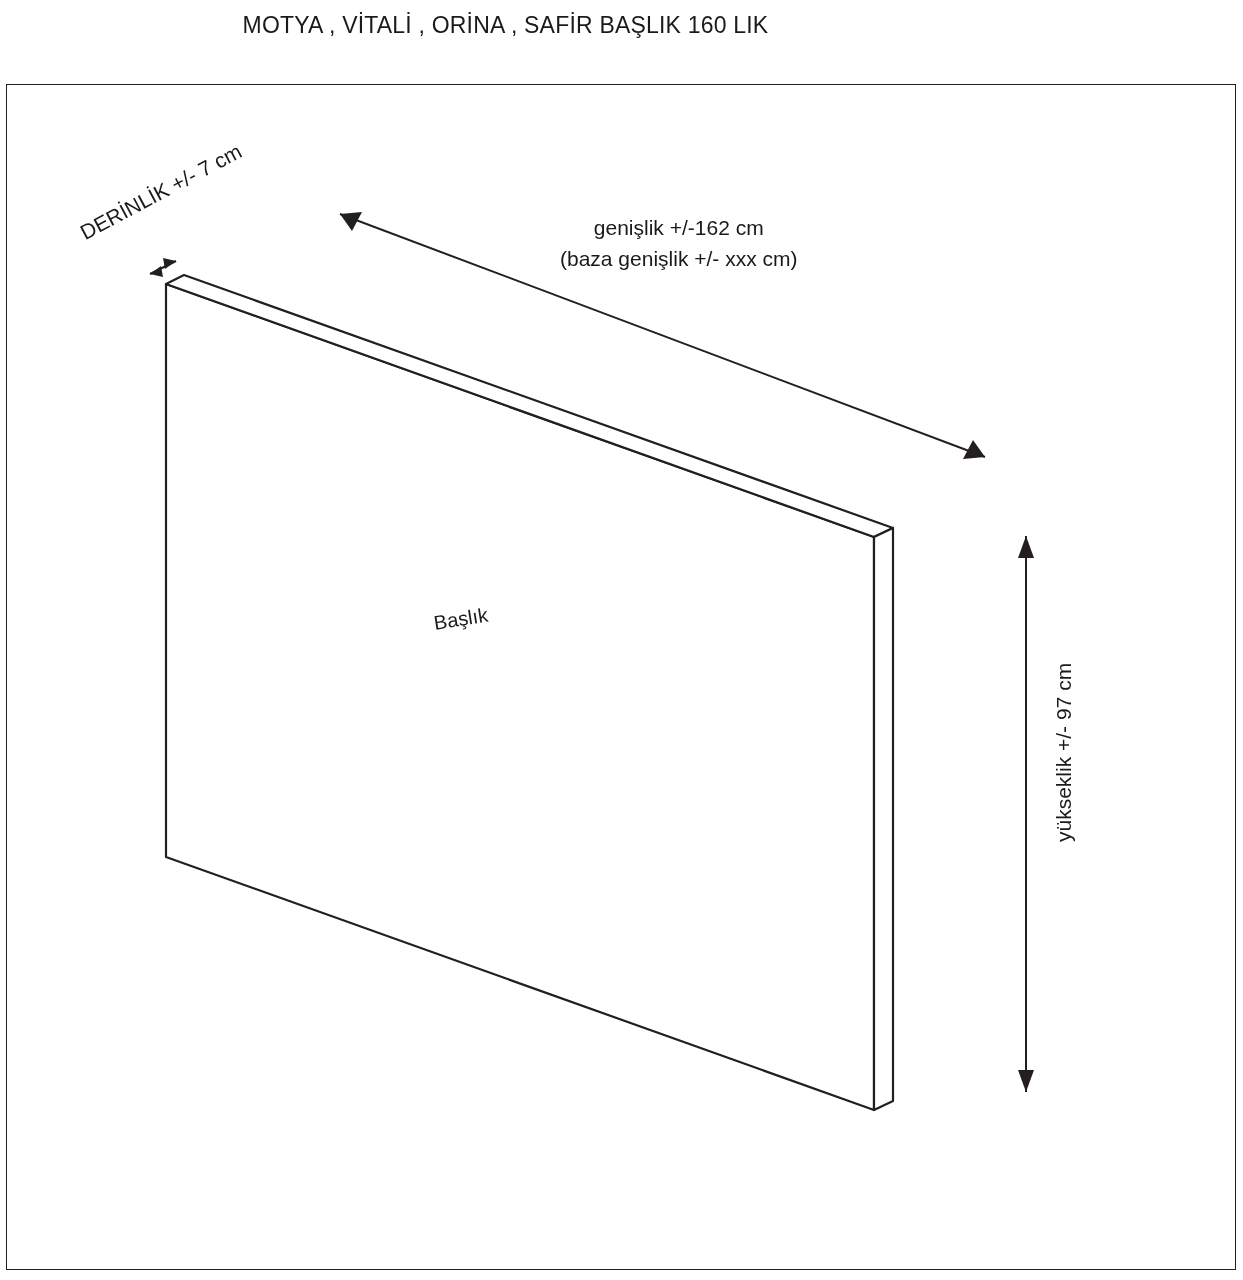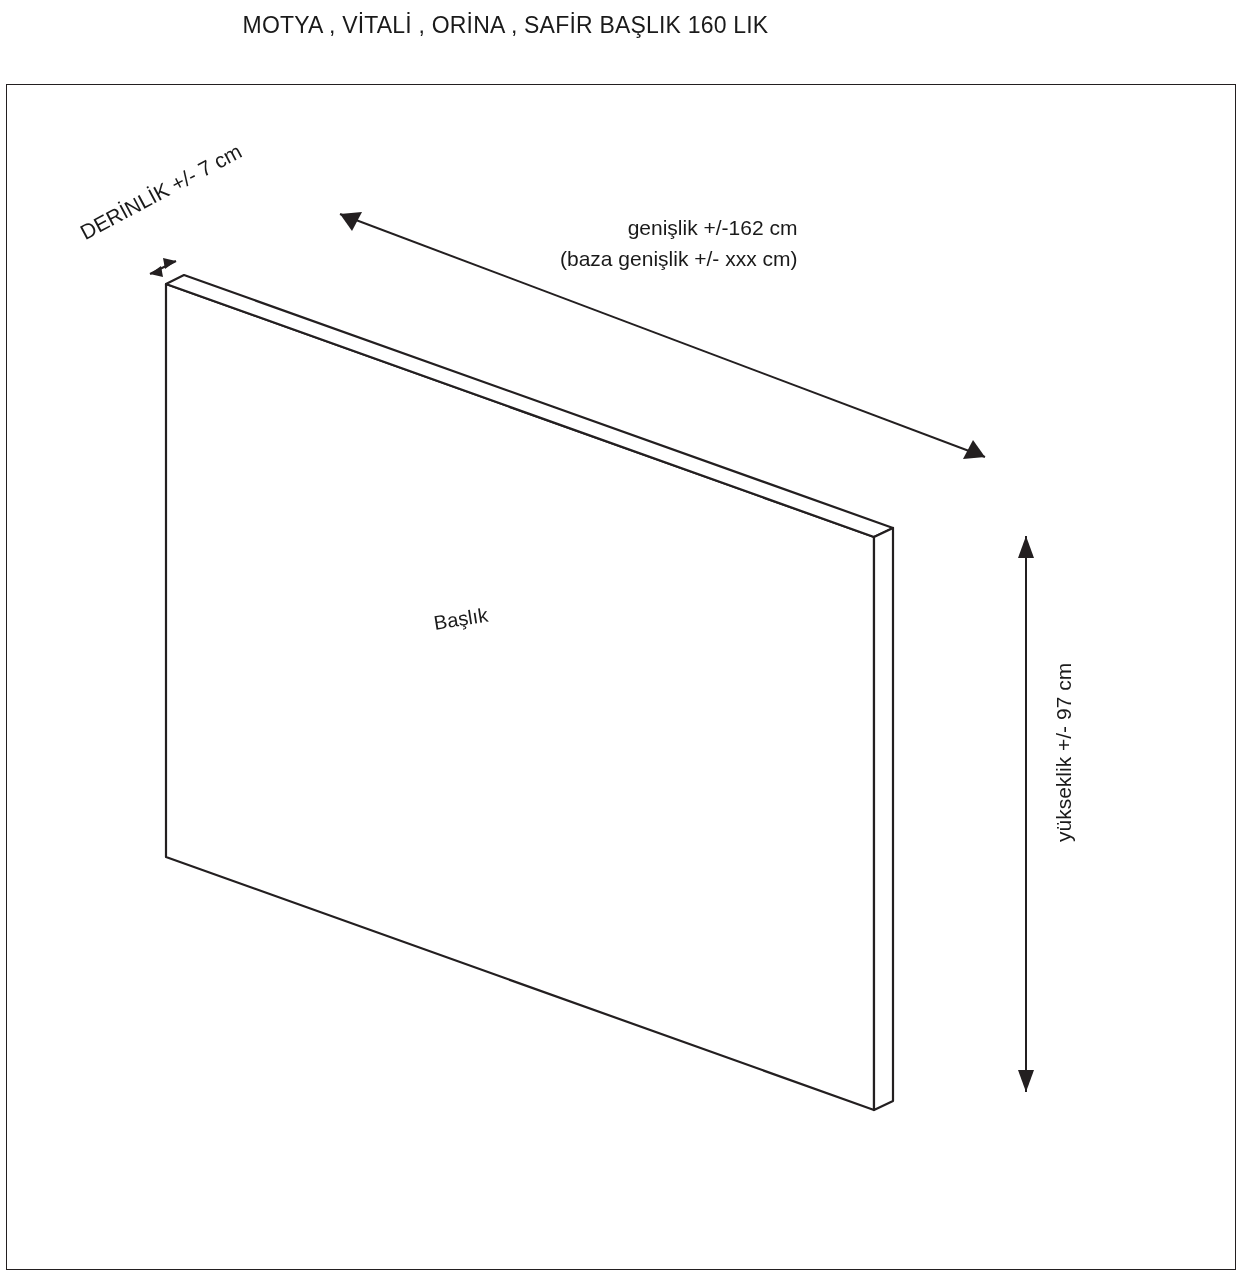--- a/index.html
+++ b/index.html
@@ -44,21 +44,21 @@
   .lbl {
     position: absolute;
     font-size: 21px;
     color: #1a1a1a;
     white-space: nowrap;
   }
   #width-label {
     left: 560px;
     top: 212px;
     line-height: 31px;
-    text-align: right;
+    text-align: center;
   }
   #depth-label {
     left: 82px;
     top: 222px;
     transform: rotate(-28deg);
     transform-origin: left center;
     font-size: 21px;
   }
   #height-label {
     left: 1064px;

